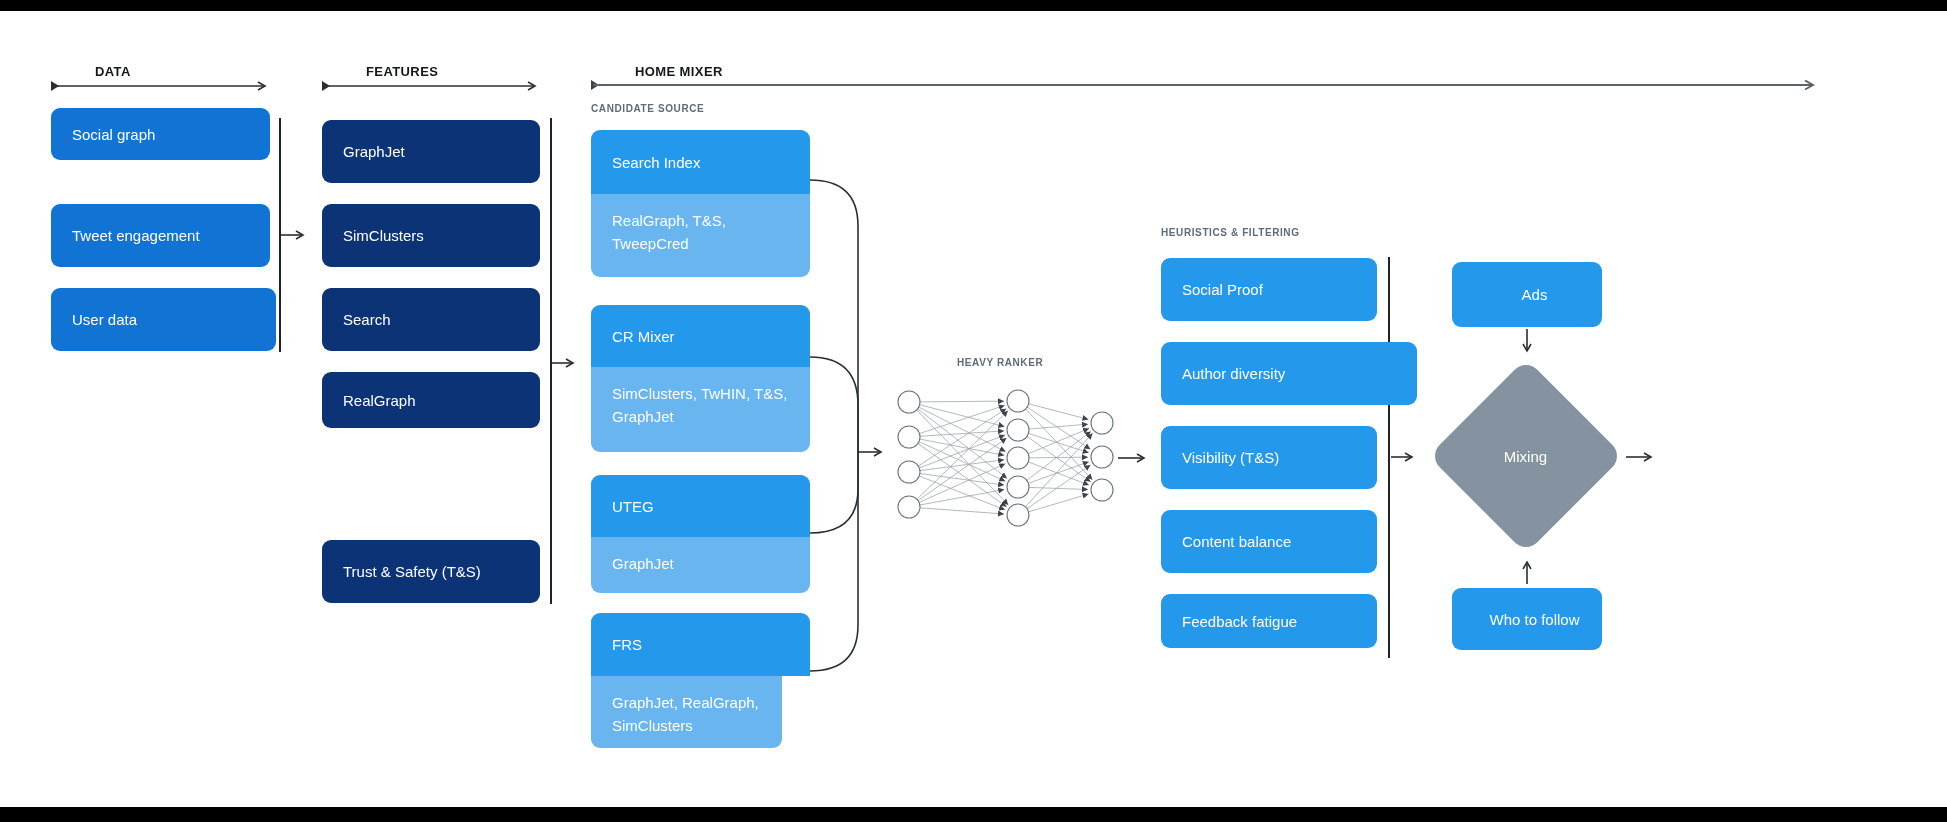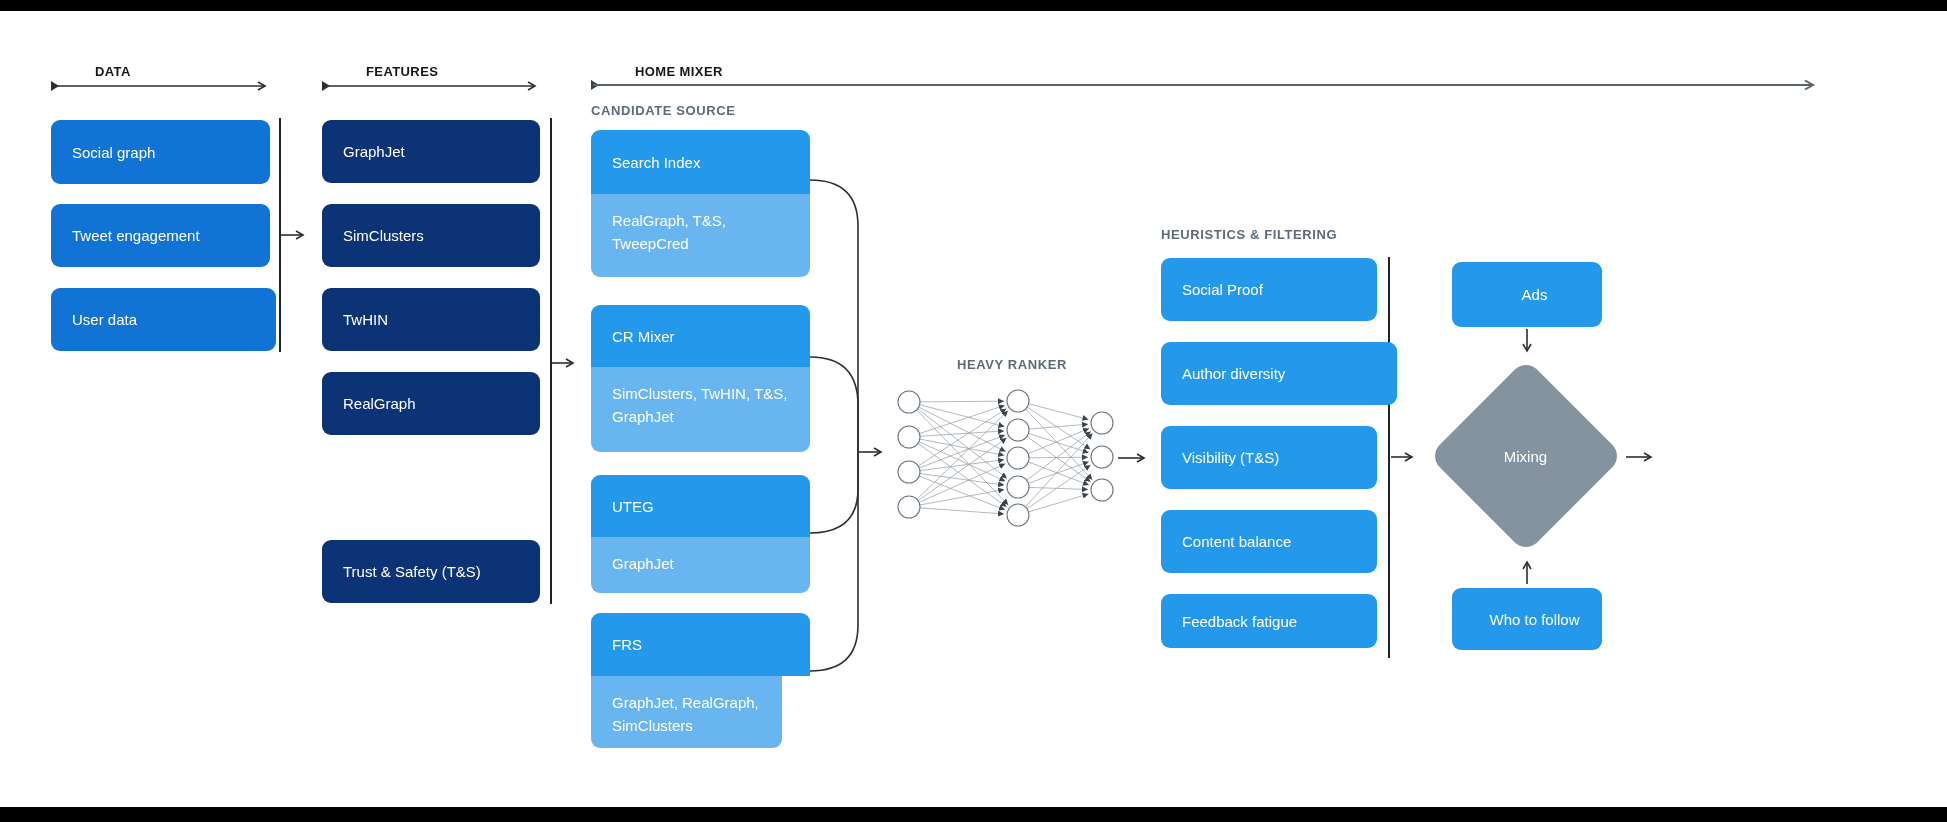--- a/index.html
+++ b/index.html
@@ -5,21 +5,21 @@
   html,body{margin:0;padding:0;background:#fff;}
   .stage{position:relative;width:1947px;height:822px;background:#ffffff;overflow:hidden;
          font-family:"Liberation Sans",sans-serif;}
   .bar{position:absolute;left:0;width:1947px;background:#000;}
   .bar.top{top:0;height:11px;}
   .bar.bottom{top:807px;height:15px;}
   .overlay{position:absolute;left:0;top:0;width:1947px;height:822px;}
 
   .sec-label{position:absolute;font-size:13px;font-weight:700;color:var(--ink,#14181C);
              letter-spacing:.4px;white-space:nowrap;margin-left:44px;}
-  .sub-label{position:absolute;font-size:13px;font-weight:700;color:var(--muted-label,#5D6B7A);
+  .sub-label{position:absolute;font-size:10px;font-weight:700;color:var(--muted-label,#5D6B7A);
              letter-spacing:.6px;white-space:nowrap;}
 
   .box{position:absolute;border-radius:9px;color:#fff;font-size:15px;font-weight:500;
        display:flex;align-items:center;padding-left:21px;box-sizing:border-box;white-space:nowrap;}
   .data-box{background:var(--data-blue,#1173D4);}
   .feat-box{background:var(--features-navy,#0D3377);}
   .heur-box{background:var(--bright-blue,#2498EB);}
   .blue-box{background:var(--bright-blue,#2498EB);justify-content:center;padding-left:15px;text-align:center;}
   .cand-head{background:var(--bright-blue,#2498EB);border-radius:9px 9px 0 0;}
   .cand-body{background:var(--light-blue,#69B5F0);border-radius:0 0 9px 9px;
@@ -137,44 +137,44 @@
       </g>
   </svg>
 
   <div class="sec-label" style="left:51px;top:64px">DATA</div>
   <div class="sec-label" style="left:322px;top:64px">FEATURES</div>
   <div class="sec-label" style="left:591px;top:64px">HOME MIXER</div>
   <div class="sub-label" style="left:591px;top:103px">CANDIDATE SOURCE</div>
   <div class="sub-label" style="left:957px;top:357px">HEAVY RANKER</div>
   <div class="sub-label" style="left:1161px;top:227px">HEURISTICS &amp; FILTERING</div>
 
-  <div class="box data-box" style="left:51px;top:120px;width:219px;height:64px">Social graph</div>
+  <div class="box data-box" style="left:51px;top:108px;width:219px;height:52px">Social graph</div>
   <div class="box data-box" style="left:51px;top:204px;width:219px;height:63px">Tweet engagement</div>
   <div class="box data-box" style="left:51px;top:288px;width:225px;height:63px">User data</div>
 
   <div class="box feat-box" style="left:322px;top:120px;width:218px;height:63px">GraphJet</div>
   <div class="box feat-box" style="left:322px;top:204px;width:218px;height:63px">SimClusters</div>
-  <div class="box feat-box" style="left:322px;top:288px;width:218px;height:63px">TwHIN</div>
-  <div class="box feat-box" style="left:322px;top:372px;width:218px;height:63px">RealGraph</div>
+  <div class="box feat-box" style="left:322px;top:288px;width:218px;height:63px">Search</div>
+  <div class="box feat-box" style="left:322px;top:372px;width:218px;height:56px">RealGraph</div>
   <div class="box feat-box" style="left:322px;top:540px;width:218px;height:63px">Trust &amp; Safety (T&amp;S)</div>
 
   <div class="box cand-head" style="left:591px;top:130px;width:219px;height:64px">Search Index</div>
   <div class="box cand-body" style="left:591px;top:194px;width:219px;height:83px">RealGraph, T&amp;S, TweepCred</div>
 
   <div class="box cand-head" style="left:591px;top:305px;width:219px;height:62px">CR Mixer</div>
   <div class="box cand-body" style="left:591px;top:367px;width:219px;height:85px">SimClusters, TwHIN, T&amp;S, GraphJet</div>
 
   <div class="box cand-head" style="left:591px;top:475px;width:219px;height:62px">UTEG</div>
   <div class="box cand-body" style="left:591px;top:537px;width:219px;height:56px">GraphJet</div>
 
   <div class="box cand-head" style="left:591px;top:613px;width:219px;height:63px">FRS</div>
   <div class="box cand-body" style="left:591px;top:676px;width:191px;height:72px">GraphJet, RealGraph, SimClusters</div>
 
   <div class="box heur-box" style="left:1161px;top:258px;width:216px;height:63px">Social Proof</div>
-  <div class="box heur-box" style="left:1161px;top:342px;width:236px;height:63px">Author diversity</div>
+  <div class="box heur-box" style="left:1161px;top:342px;width:256px;height:63px">Author diversity</div>
   <div class="box heur-box" style="left:1161px;top:426px;width:216px;height:63px">Visibility (T&amp;S)</div>
   <div class="box heur-box" style="left:1161px;top:510px;width:216px;height:63px">Content balance</div>
   <div class="box heur-box" style="left:1161px;top:594px;width:216px;height:54px">Feedback fatigue</div>
 
   <div class="box blue-box" style="left:1452px;top:262px;width:150px;height:65px">Ads</div>
   <div class="diamond" style="left:1457px;top:387px">
     <span class="diamond-label">Mixing</span>
   </div>
   <div class="box blue-box" style="left:1452px;top:588px;width:150px;height:62px">Who to follow</div>
 </div>

